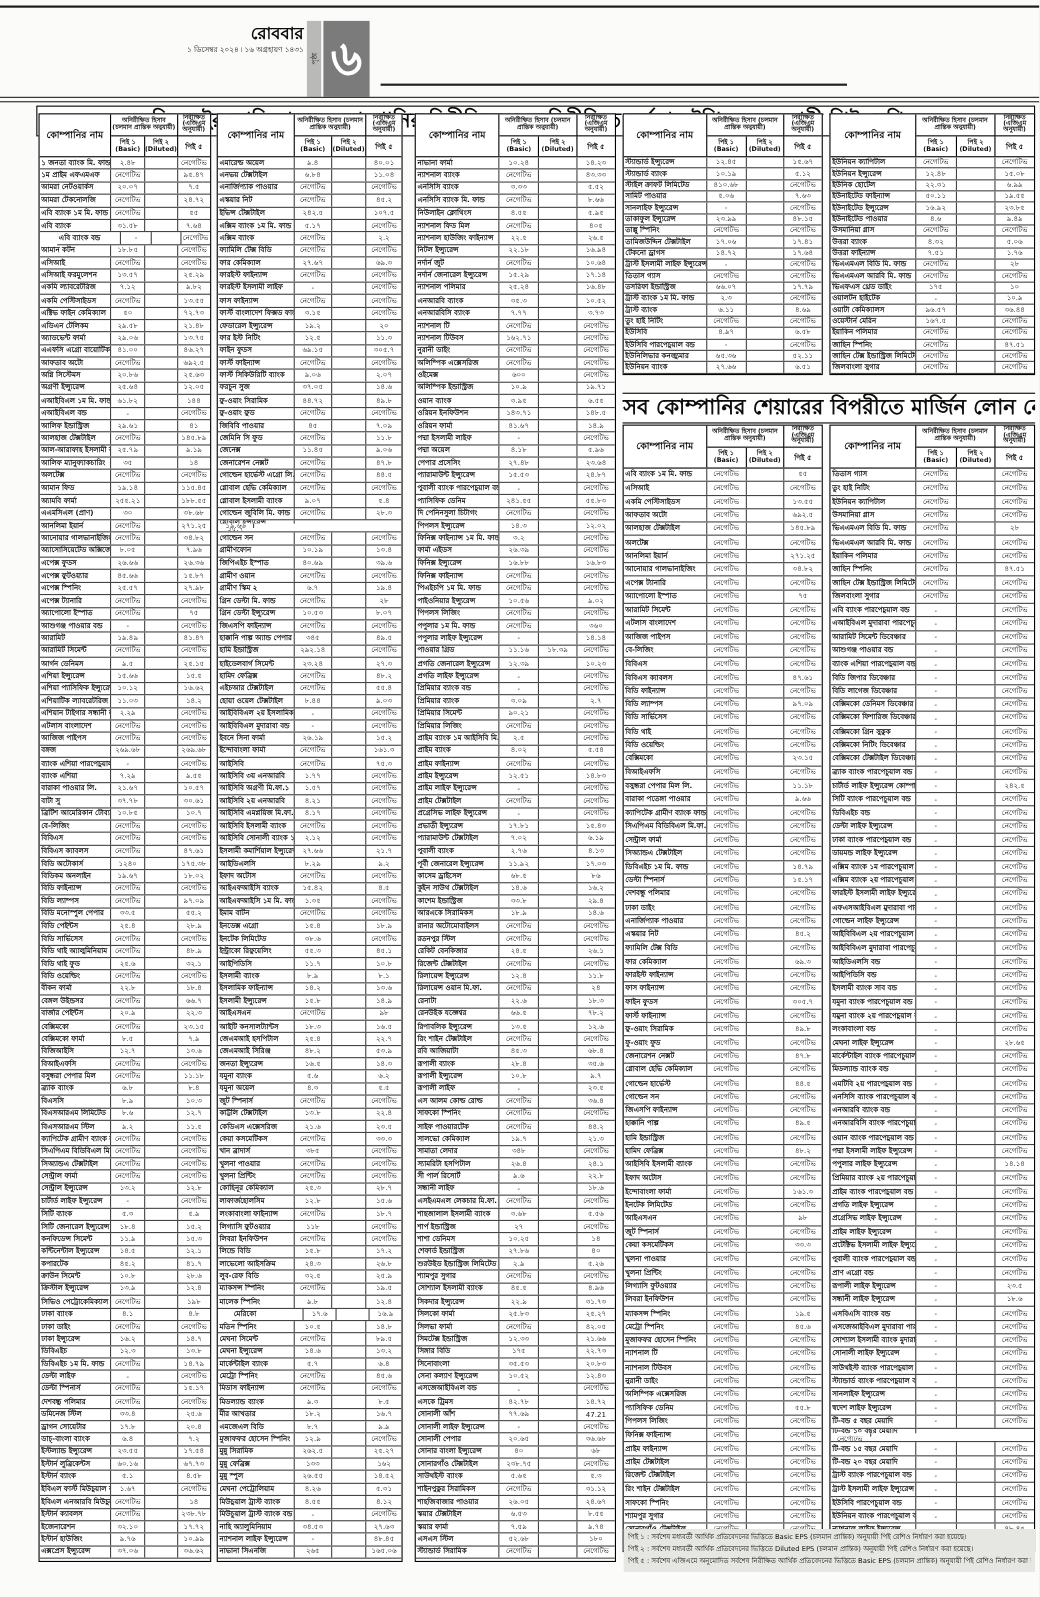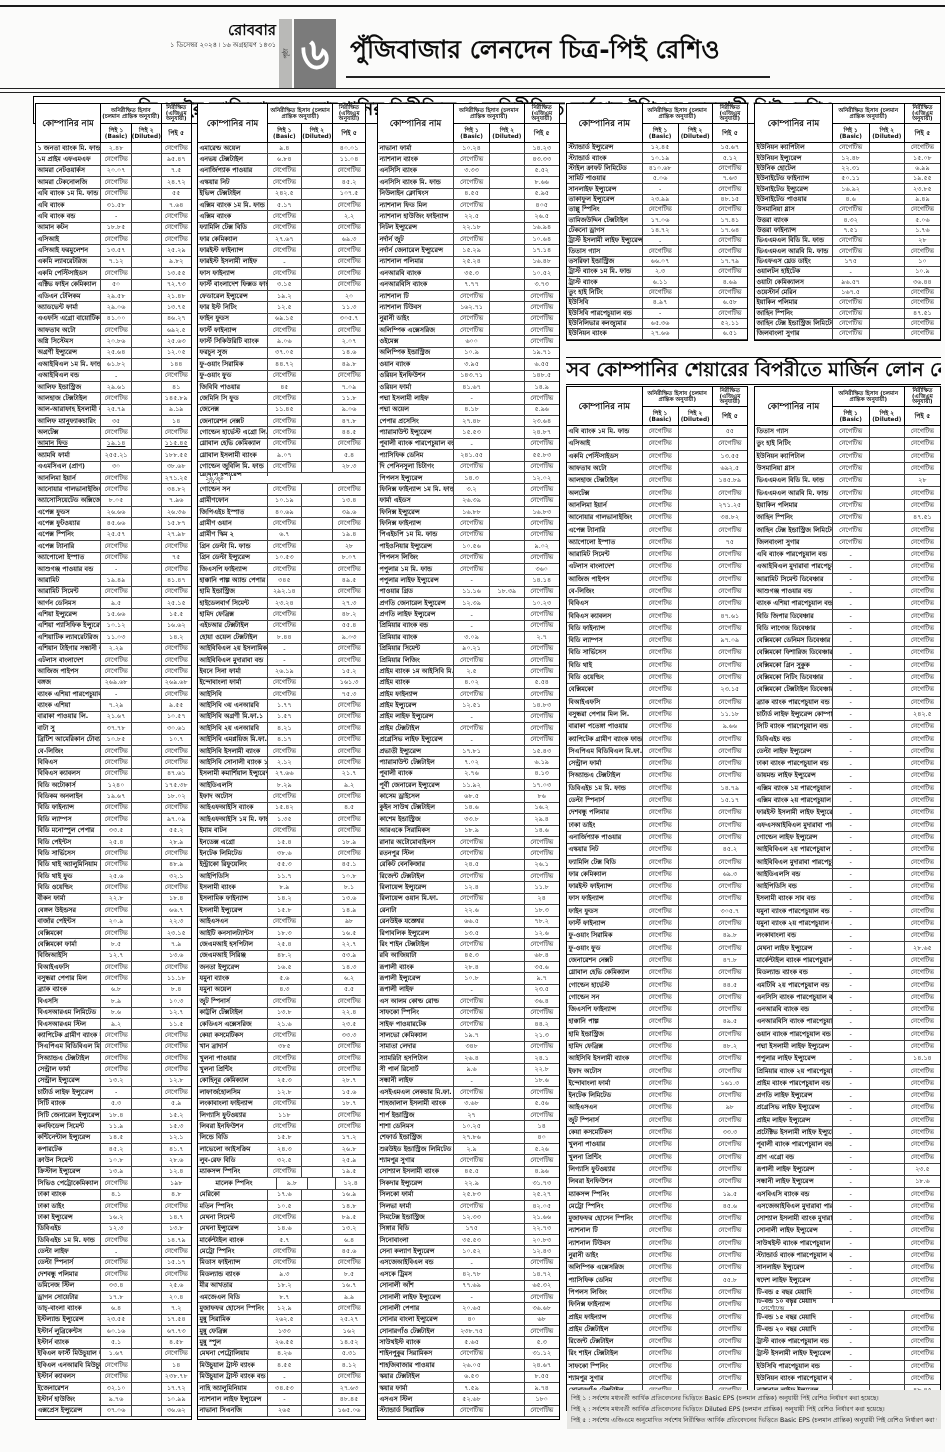--- a/index.html
+++ b/index.html
@@ -62,21 +62,20 @@
     <div class="date-sub">১ ডিসেম্বর ২০২৪ ৷ ১৬ অগ্রহায়ণ ১৪৩১</div>
   </div>
 
   <div class="page-strip">
     <span>পৃষ্ঠা</span>
   </div>
   <div class="page-num-box">
     <span>৬</span>
   </div>
 
-  <div class="page-title">পুঁজিবাজার লেনদেন চিত্র-পিই রেশিও</div>
   <div class="title-rule"></div>
 
 
   <div class="hrule1"></div>
   <div class="hrule2"></div>
 
   <div class="main-title-box">ডিএসইর তালিকাভুক্ত কোম্পানির নিরীক্ষিত ও অনিরীক্ষিত সর্বশেষ ইপিএস অনুযায়ী পিই রেশিও</div>
 
   <div id="tables">
       <div class="tbl" style="left: 35px; top: 103px; width: 157px;">
@@ -118,21 +117,21 @@
             <div class="c c-pe1">নেগেটিভ</div>
             <div class="c c-pe2"></div>
             <div class="c c-pe5">৫৫</div>
           </div>
           <div class="trow" style="height: 11.39px;">
             <div class="c c-name">এবি ব্যাংক</div>
             <div class="c c-pe1">৩১.৫৮</div>
             <div class="c c-pe2"></div>
             <div class="c c-pe5">৭.৬৪</div>
           </div>
-          <div class="trow" style="height: 11.39px;">
+          <div class="trow" style="height: 11.39px; margin-left: 16px;">
             <div class="c c-name">এবি ব্যাংক বন্ড</div>
             <div class="c c-pe1">-</div>
             <div class="c c-pe2"></div>
             <div class="c c-pe5">নেগেটিভ</div>
           </div>
           <div class="trow" style="height: 11.39px;">
             <div class="c c-name">আমান কটন</div>
             <div class="c c-pe1">১৮.৮৫</div>
             <div class="c c-pe2"></div>
             <div class="c c-pe5">নেগেটিভ</div>
@@ -238,21 +237,21 @@
             <div class="c c-pe1">৩৫</div>
             <div class="c c-pe2"></div>
             <div class="c c-pe5">১৪</div>
           </div>
           <div class="trow" style="height: 11.39px;">
             <div class="c c-name">অলটেক্স</div>
             <div class="c c-pe1">নেগেটিভ</div>
             <div class="c c-pe2"></div>
             <div class="c c-pe5">নেগেটিভ</div>
           </div>
-          <div class="trow" style="height: 11.39px; text-decoration: underline;">
+          <div class="trow" style="height: 11.39px;">
             <div class="c c-name">আমান ফিড</div>
             <div class="c c-pe1">১৯.১৪</div>
             <div class="c c-pe2"></div>
             <div class="c c-pe5">১১৫.৪৫</div>
           </div>
           <div class="trow" style="height: 11.39px;">
             <div class="c c-name">অ্যামবি ফার্মা</div>
             <div class="c c-pe1">২৫৫.২১</div>
             <div class="c c-pe2"></div>
             <div class="c c-pe5">১৮৮.৫৫</div>
@@ -1312,27 +1311,27 @@
             <div class="c c-pe1">৩২.৫</div>
             <div class="c c-pe2"></div>
             <div class="c c-pe5">২৫.৯</div>
           </div>
           <div class="trow" style="height: 11.39px;">
             <div class="c c-name">ম্যাকসন্স স্পিনিং</div>
             <div class="c c-pe1">নেগেটিভ</div>
             <div class="c c-pe2"></div>
             <div class="c c-pe5">১৯.৫</div>
           </div>
-          <div class="trow" style="height: 11.39px; margin-left: 16px;">
+          <div class="trow" style="height: 11.39px;">
             <div class="c c-name">মালেক স্পিনিং</div>
             <div class="c c-pe1">৯.৮</div>
             <div class="c c-pe2"></div>
             <div class="c c-pe5">১২.৪</div>
           </div>
-          <div class="trow" style="height: 11.39px;">
+          <div class="trow" style="height: 11.39px; margin-left: 13px;">
             <div class="c c-name">মেরিকো</div>
             <div class="c c-pe1">১৭.৬</div>
             <div class="c c-pe2"></div>
             <div class="c c-pe5">১৬.৯</div>
           </div>
           <div class="trow" style="height: 11.39px;">
             <div class="c c-name">মতিন স্পিনিং</div>
             <div class="c c-pe1">১০.৫</div>
             <div class="c c-pe2"></div>
             <div class="c c-pe5">১৪.৮</div>
@@ -2054,21 +2053,21 @@
           <div class="trow" style="height: 11.39px;">
             <div class="c c-name">এসকে ট্রিমস</div>
             <div class="c c-pe1">৪২.৭৮</div>
             <div class="c c-pe2"></div>
             <div class="c c-pe5">১৪.৭২</div>
           </div>
           <div class="trow" style="height: 11.39px;">
             <div class="c c-name">সোনালী আঁশ</div>
             <div class="c c-pe1">৭৭.৬৯</div>
             <div class="c c-pe2"></div>
-            <div class="c c-pe5">৬৫.৩২</div>
+            <div class="c c-pe5">47.21</div>
           </div>
           <div class="trow" style="height: 11.39px;">
             <div class="c c-name">সোনালী লাইফ ইন্স্যুরেন্স</div>
             <div class="c c-pe1">-</div>
             <div class="c c-pe2"></div>
             <div class="c c-pe5">নেগেটিভ</div>
           </div>
           <div class="trow" style="height: 11.39px;">
             <div class="c c-name">সোনালী পেপার</div>
             <div class="c c-pe1">২০.৬৫</div>

